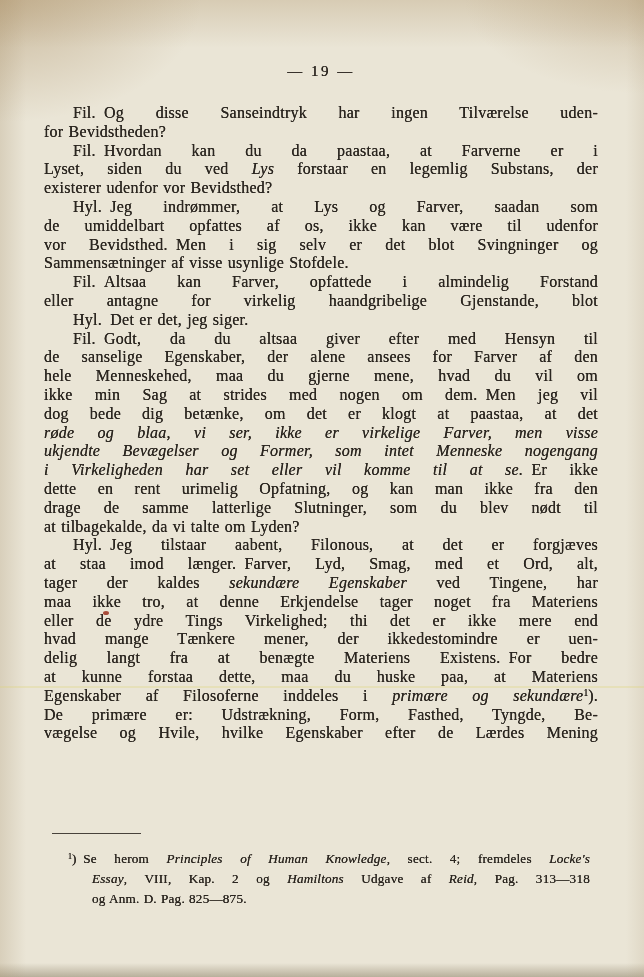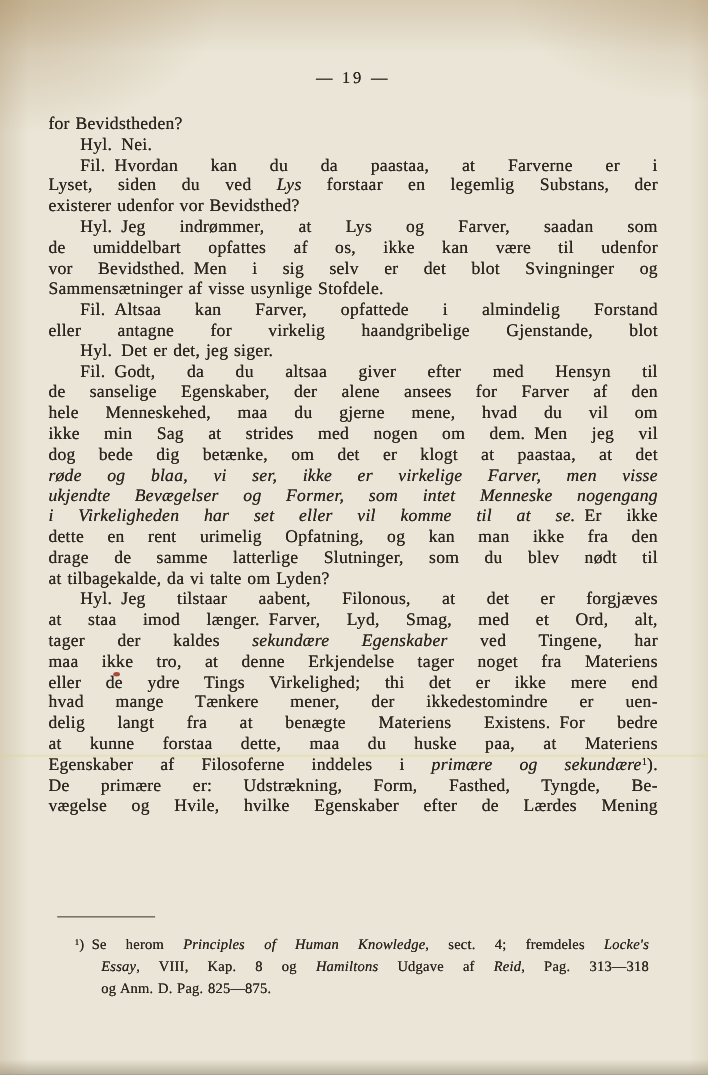--- a/index.html
+++ b/index.html
@@ -58,24 +58,22 @@
     background: var(--streak, #ded376); opacity: .30;
   }
 </style>
 </head>
 <body>
 
 <div class="page">
   <div class="pagenum">— 19 —</div>
   <div class="text">
       <div>
+        <div class="line indent"><span>Fil. Og disse Sanseindtryk har ingen Tilværelse uden-</span></div>
         <div class="line endline"><span>for Bevidstheden?</span></div>
-      </div>
-      <div>
-        <div class="line indent endline"><span>Hyl. Nei.</span></div>
       </div>
       <div>
         <div class="line indent"><span>Fil. Hvordan kan du da paastaa, at Farverne er i</span></div>
         <div class="line"><span>Lyset, siden du ved </span><em>Lys</em><span> forstaar en legemlig Substans, der</span></div>
         <div class="line endline"><span>existerer udenfor vor Bevidsthed?</span></div>
       </div>
       <div>
         <div class="line indent"><span>Hyl. Jeg indrømmer, at Lys og Farver, saadan som</span></div>
         <div class="line"><span>de umiddelbart opfattes af os, ikke kan være til udenfor</span></div>
         <div class="line"><span>vor Bevidsthed. Men i sig selv er det blot Svingninger og</span></div>
@@ -113,16 +111,16 @@
         <div class="line"><span>Egenskaber af Filosoferne inddeles i </span><em>primære og sekundære</em><sup>1</sup><span>).</span></div>
         <div class="line"><span>De primære er: Udstrækning, Form, Fasthed, Tyngde, Be-</span></div>
         <div class="line"><span>vægelse og Hvile, hvilke Egenskaber efter de Lærdes Mening</span></div>
       </div>
     </div>
   <div class="stain"></div>
   <div class="streak"></div>
   <div class="fnrule"></div>
   <div class="footnote">
       <div class="fn-line fn-first"><sup>1</sup><span>) Se herom </span><em>Principles of Human Knowledge</em><span>, sect. 4; fremdeles </span><em>Locke's</em></div>
-      <div class="fn-line"><em>Essay</em><span>, VIII, Kap. 8 og </span><em>Hamiltons</em><span> Udgave af </span><em>Reid</em><span>, Pag. 313—318</span></div>
+      <div class="fn-line"><em>Essay</em><span>, VIII, Kap. 2 og </span><em>Hamiltons</em><span> Udgave af </span><em>Reid</em><span>, Pag. 313—318</span></div>
       <div class="fn-line fn-end"><span>og Anm. D. Pag. 825—875.</span></div>
     </div>
 </div>
 
 </body></html>

